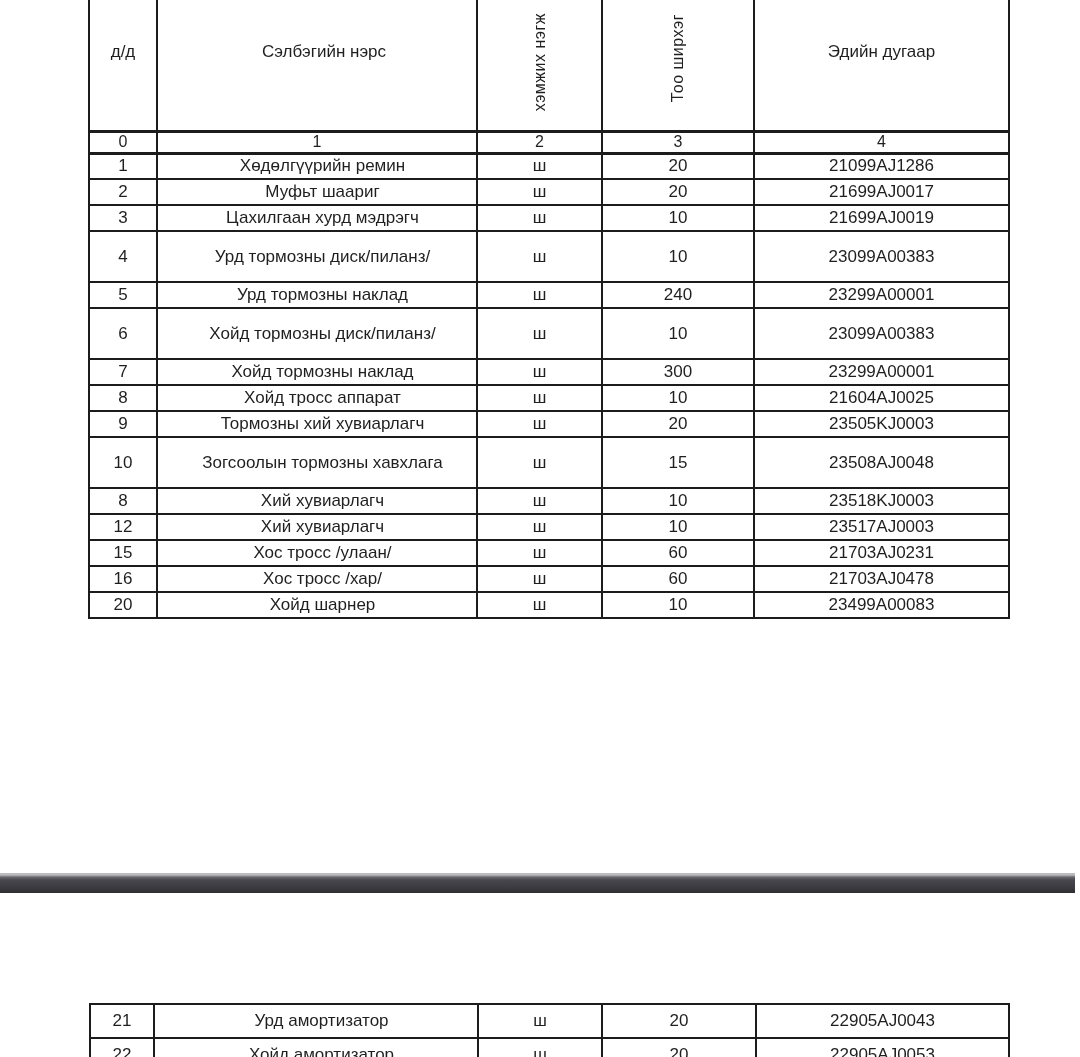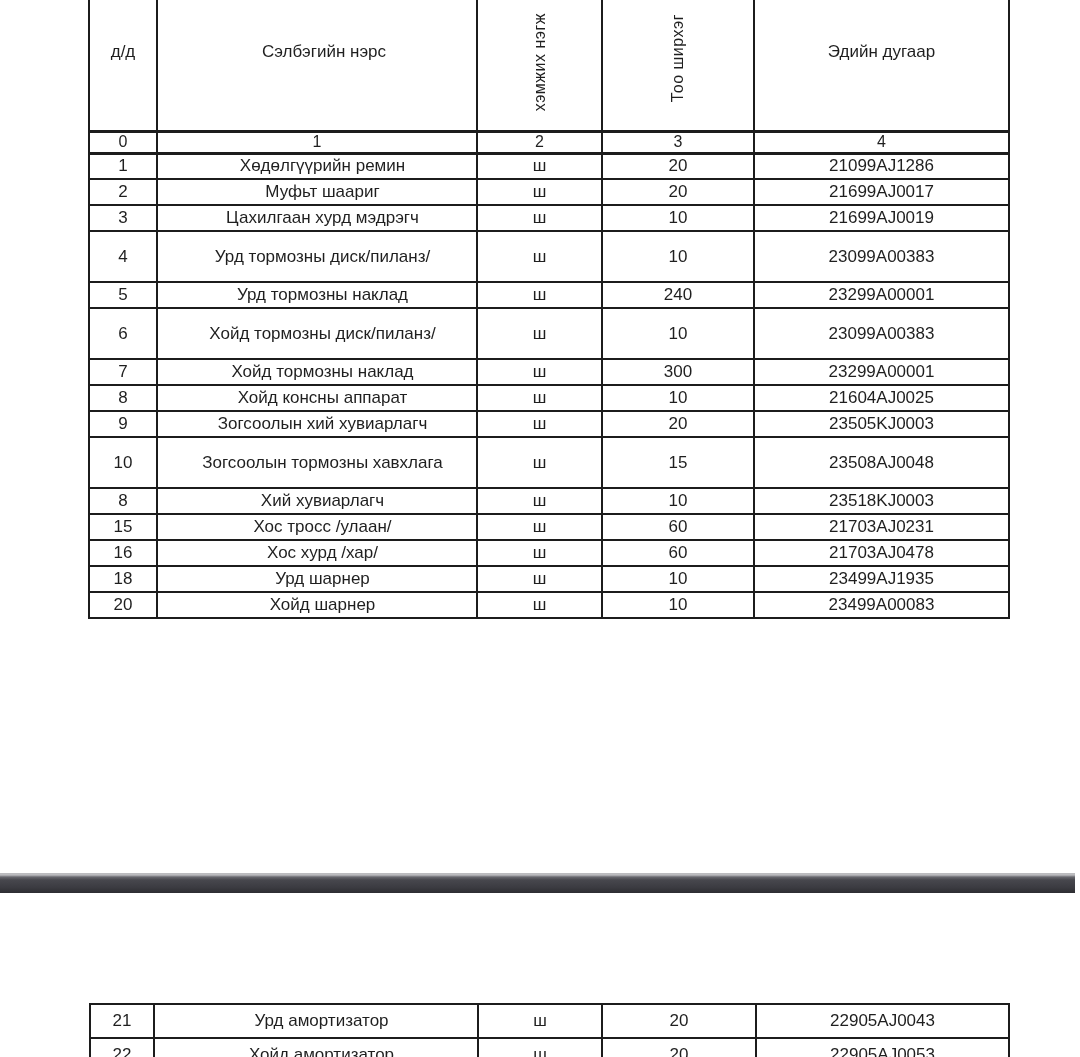--- a/index.html
+++ b/index.html
@@ -154,66 +154,66 @@
   </tr>
       <tr class="data-row">
     <td>7</td>
     <td class="c-name">Хойд тормозны наклад</td>
     <td>ш</td>
     <td>300</td>
     <td>23299A00001</td>
   </tr>
       <tr class="data-row">
     <td>8</td>
-    <td class="c-name">Хойд консны аппарат</td>
+    <td class="c-name">Хойд тросс аппарат</td>
     <td>ш</td>
     <td>10</td>
     <td>21604AJ0025</td>
   </tr>
       <tr class="data-row">
     <td>9</td>
-    <td class="c-name">Зогсоолын хий хувиарлагч</td>
+    <td class="c-name">Тормозны хий хувиарлагч</td>
     <td>ш</td>
     <td>20</td>
     <td>23505KJ0003</td>
   </tr>
       <tr class="data-row tall">
     <td>10</td>
     <td class="c-name">Зогсоолын тормозны хавхлага</td>
     <td>ш</td>
     <td>15</td>
     <td>23508AJ0048</td>
   </tr>
       <tr class="data-row">
     <td>8</td>
     <td class="c-name">Хий хувиарлагч</td>
     <td>ш</td>
     <td>10</td>
     <td>23518KJ0003</td>
   </tr>
       <tr class="data-row">
+    <td>12</td>
+    <td class="c-name">Хий хувиарлагч</td>
+    <td>ш</td>
+    <td>10</td>
+    <td>23517AJ0003</td>
+  </tr>
+      <tr class="data-row">
     <td>15</td>
     <td class="c-name">Хос тросс /улаан/</td>
     <td>ш</td>
     <td>60</td>
     <td>21703AJ0231</td>
   </tr>
       <tr class="data-row">
     <td>16</td>
-    <td class="c-name">Хос хурд /хар/</td>
+    <td class="c-name">Хос тросс /хар/</td>
     <td>ш</td>
     <td>60</td>
     <td>21703AJ0478</td>
-  </tr>
-      <tr class="data-row">
-    <td>18</td>
-    <td class="c-name">Урд шарнер</td>
-    <td>ш</td>
-    <td>10</td>
-    <td>23499AJ1935</td>
   </tr>
       <tr class="data-row">
     <td>20</td>
     <td class="c-name">Хойд шарнер</td>
     <td>ш</td>
     <td>10</td>
     <td>23499A00083</td>
   </tr>
     </tbody>
 </table>

